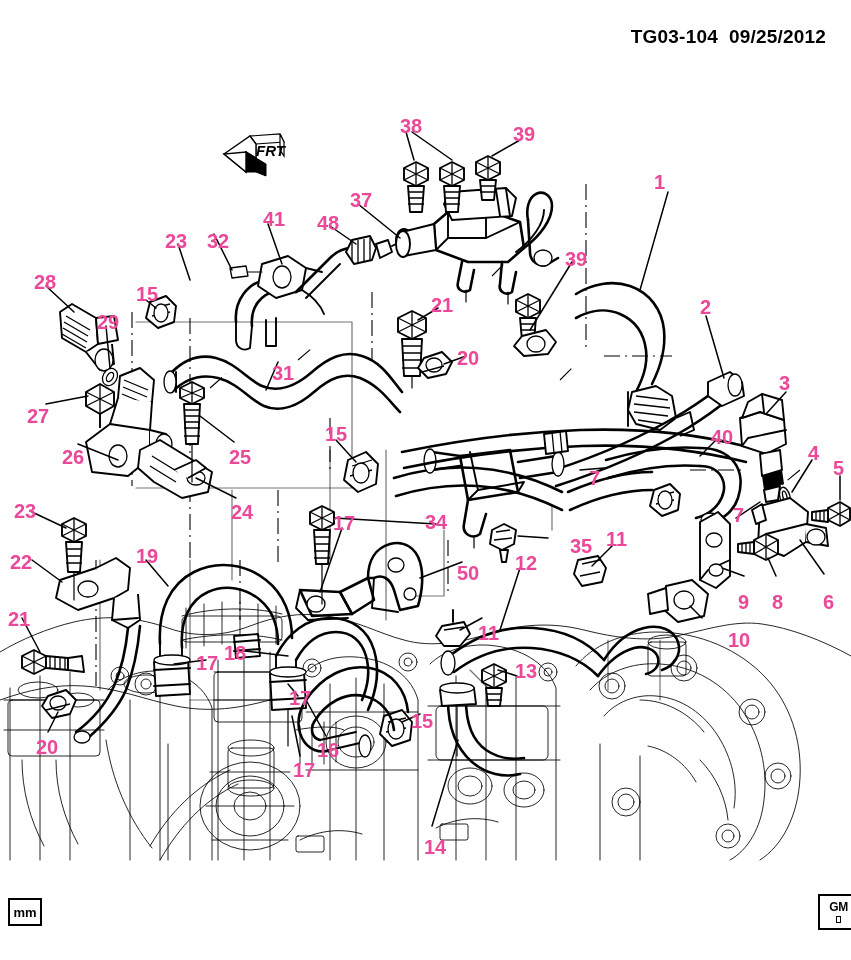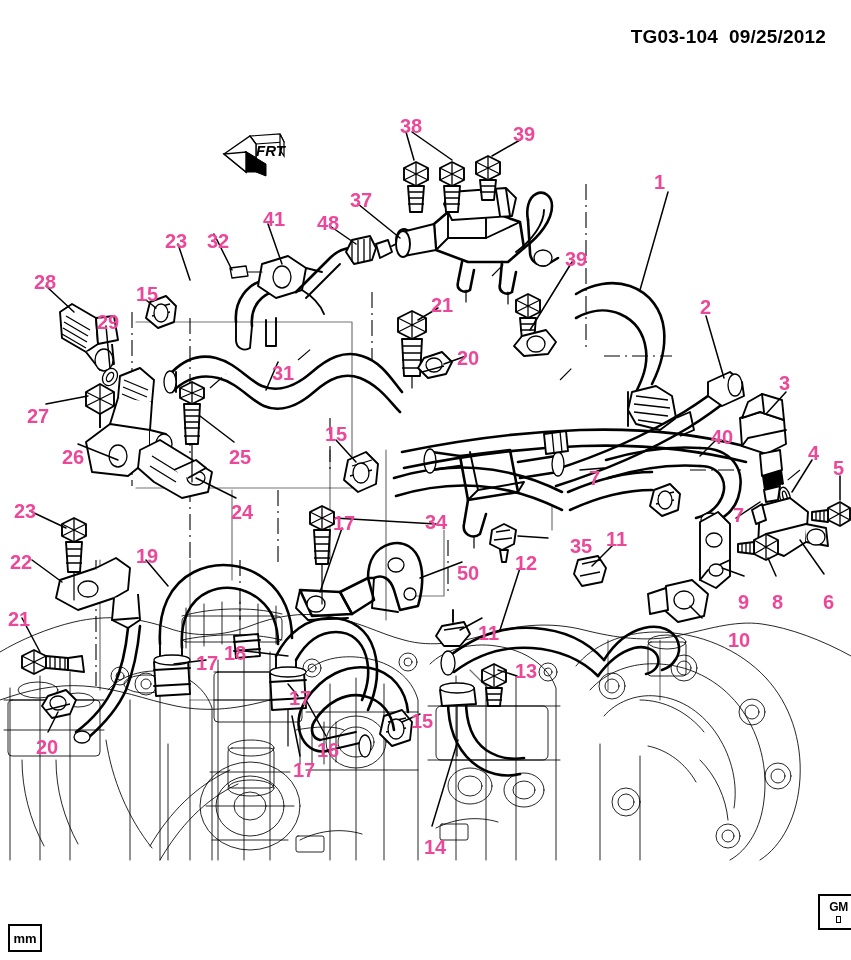--- a/index.html
+++ b/index.html
@@ -42,21 +42,20 @@
     height: 24px;
     border: 2px solid #000;
     background: #fff;
     display: flex;
     align-items: center;
     justify-content: center;
     font-size: 13px;
     font-weight: bold;
     line-height: 1;
     color: #000;
-    margin-top: 26px;
   }
   #gm-badge {
     position: absolute;
     left: 818px;
     top: 894px;
     width: 41px;
     height: 36px;
     border: 2px solid #000;
     background: #fff;
     display: flex;

